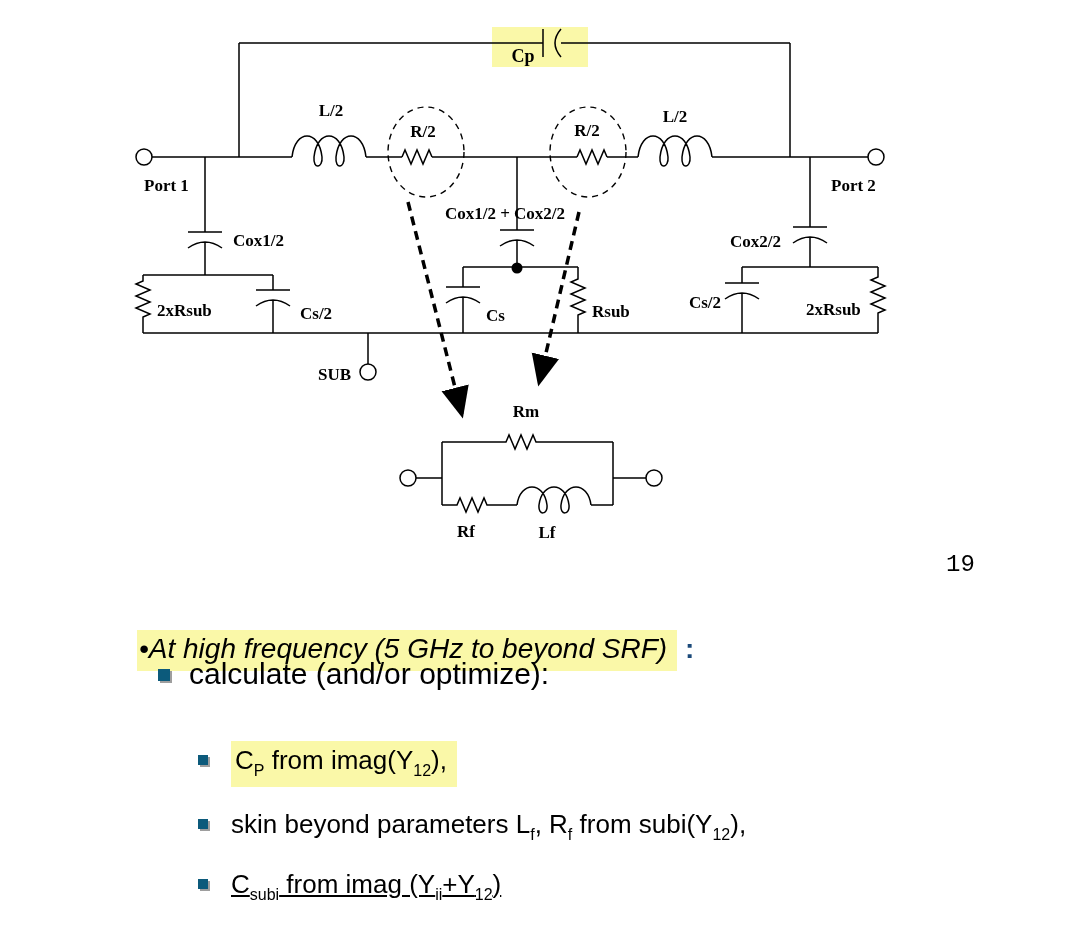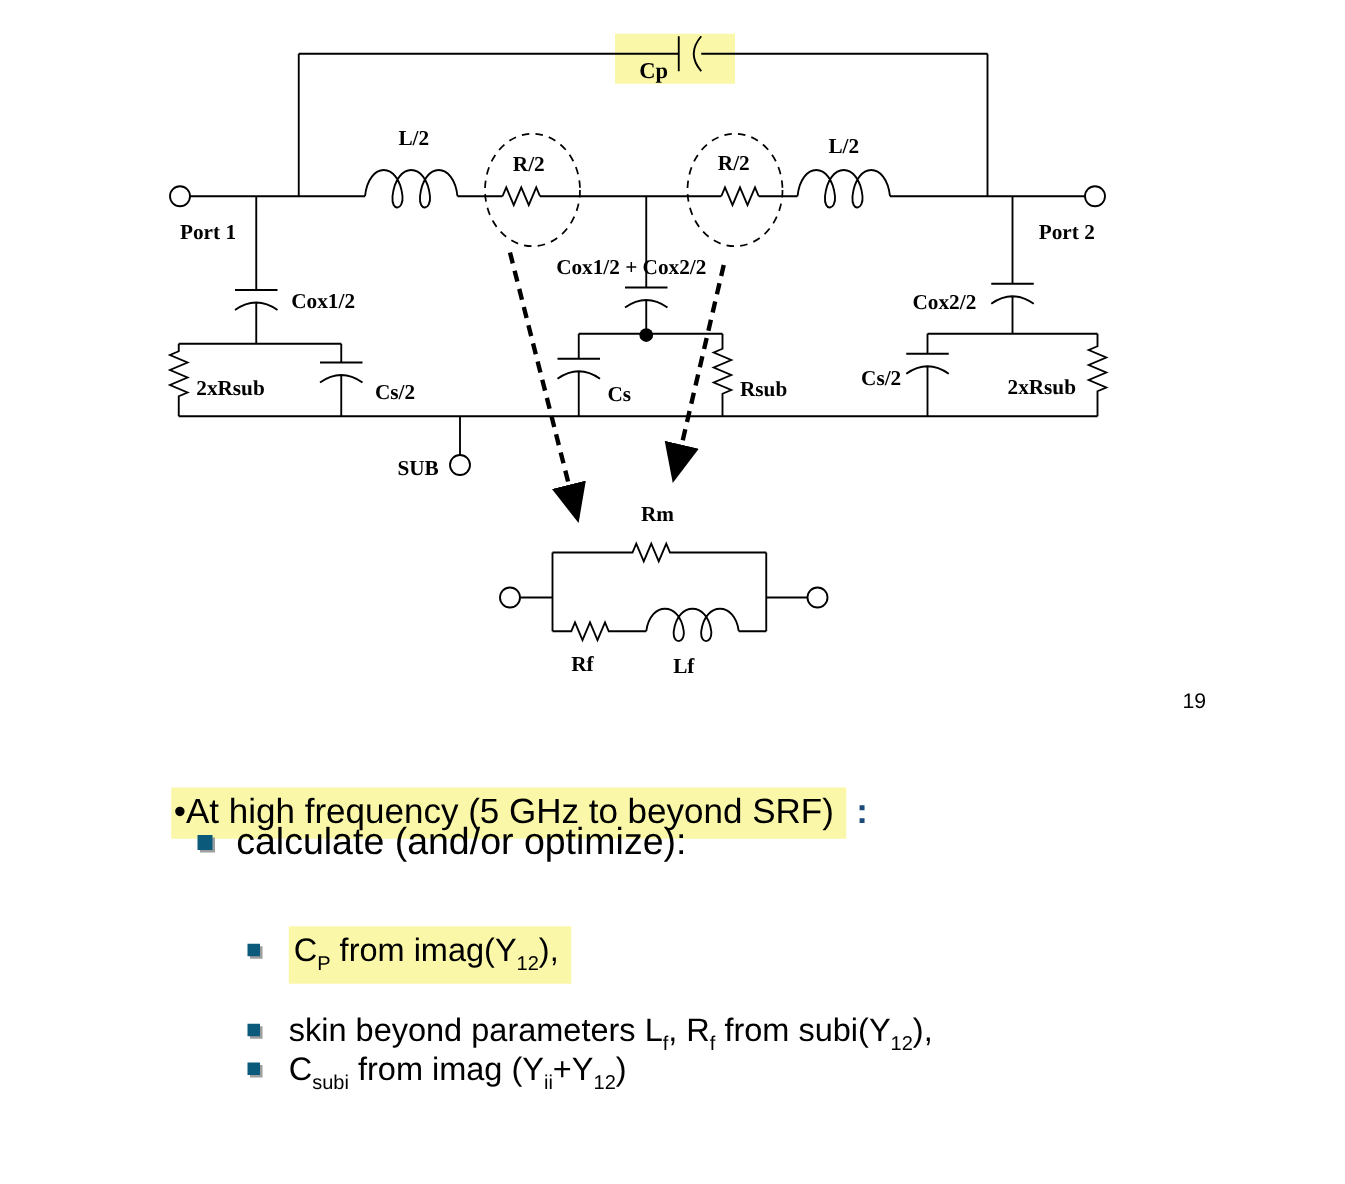--- a/index.html
+++ b/index.html
@@ -6,32 +6,32 @@
   body {
     width:1076px; height:947px; background:#ffffff; position:relative;
     font-family:"Liberation Sans", sans-serif; color:#000;
     overflow:hidden;
   }
   svg.circuit { position:absolute; top:0; left:0; }
   .clabel { font-family:"Liberation Serif", serif; font-weight:bold; font-size:17px; fill:#000; }
   .clabel-lg { font-size:18px; }
   .pagenum {
     position:absolute; left:946px; top:551px;
-    font-family:Liberation Sans, sans-serif; font-size:17px; color:#000;
+    font-family:Liberation Mono, monospace; font-size:24px; color:#000;
   }
   .tline { position:absolute; white-space:nowrap; }
   .heading { left:137px; top:633px; font-size:28px; }
   .hl { background:#FAF8A8; }
-  .heading .hl { padding:3px 10px 7px 2px; }
+  .heading .hl { padding:3px 10px 7px 2px;font-style:italic; }
   .colon { color:#1B4A7A; margin-left:8px; font-weight:bold; }
   .l2 { left:158px; top:657px; font-size:30px; }
   .l3 { left:198px; font-size:26px; }
   .l3a { top:745px; }
   .l3b { top:809px; }
-  .l3c { top:840px; }
+  .l3c { top:869px;text-decoration:underline; }
   .l3a .hl { padding:4px 10px 12px 4px; }
   .sq { display:inline-block; background:#0C5A7B; box-shadow:2px 2px 0 #9E9E9E; vertical-align:3px; }
   .sq2 { width:12px; height:12px; margin-right:19px; }
   .sq3 { width:10px; height:10px; margin-right:23px; vertical-align:4px; }
   .sb { font-size:16px; vertical-align:-7px; }
 </style>
 </head>
 <body>
 
 <svg class="circuit" width="1076" height="600" viewBox="0 0 1076 600">

